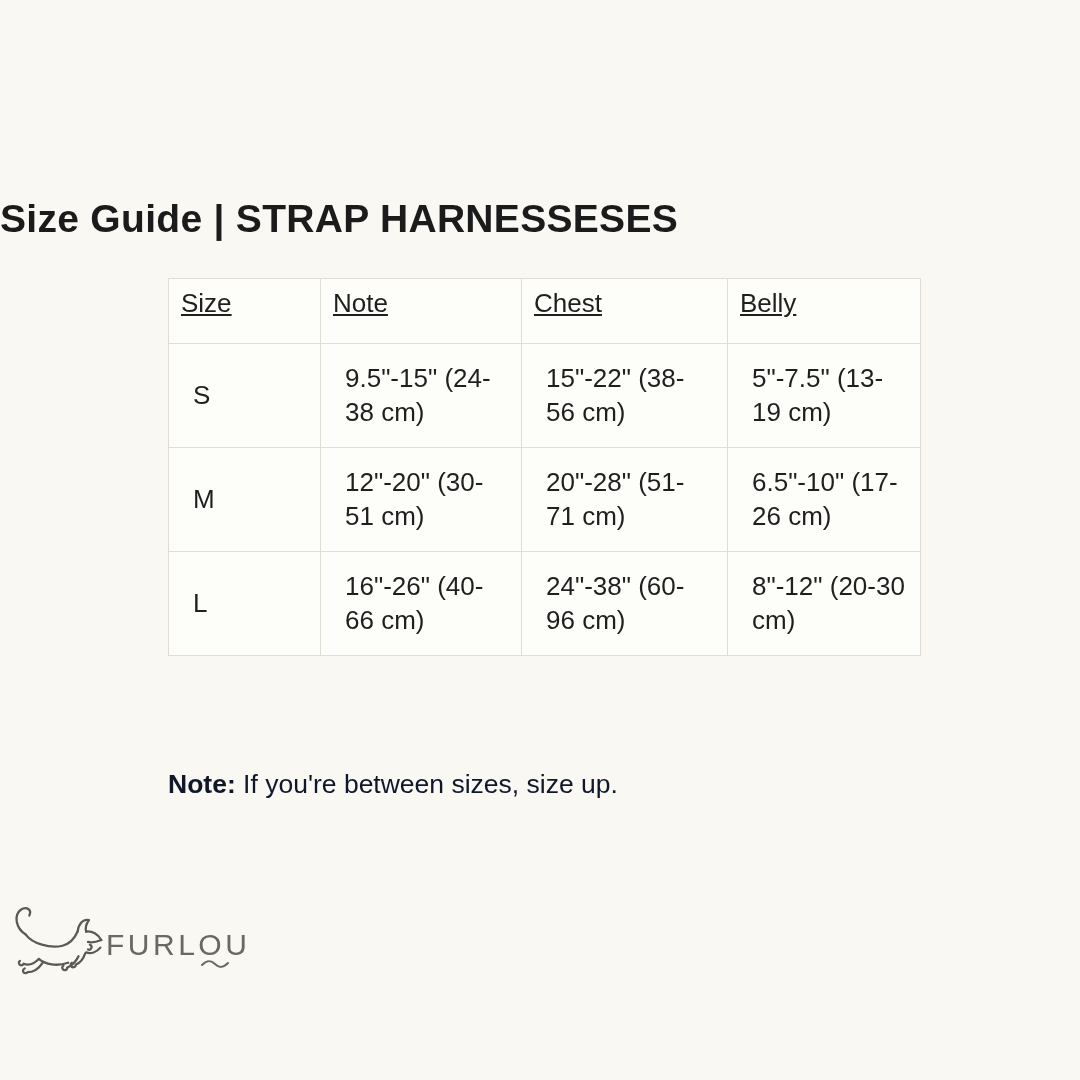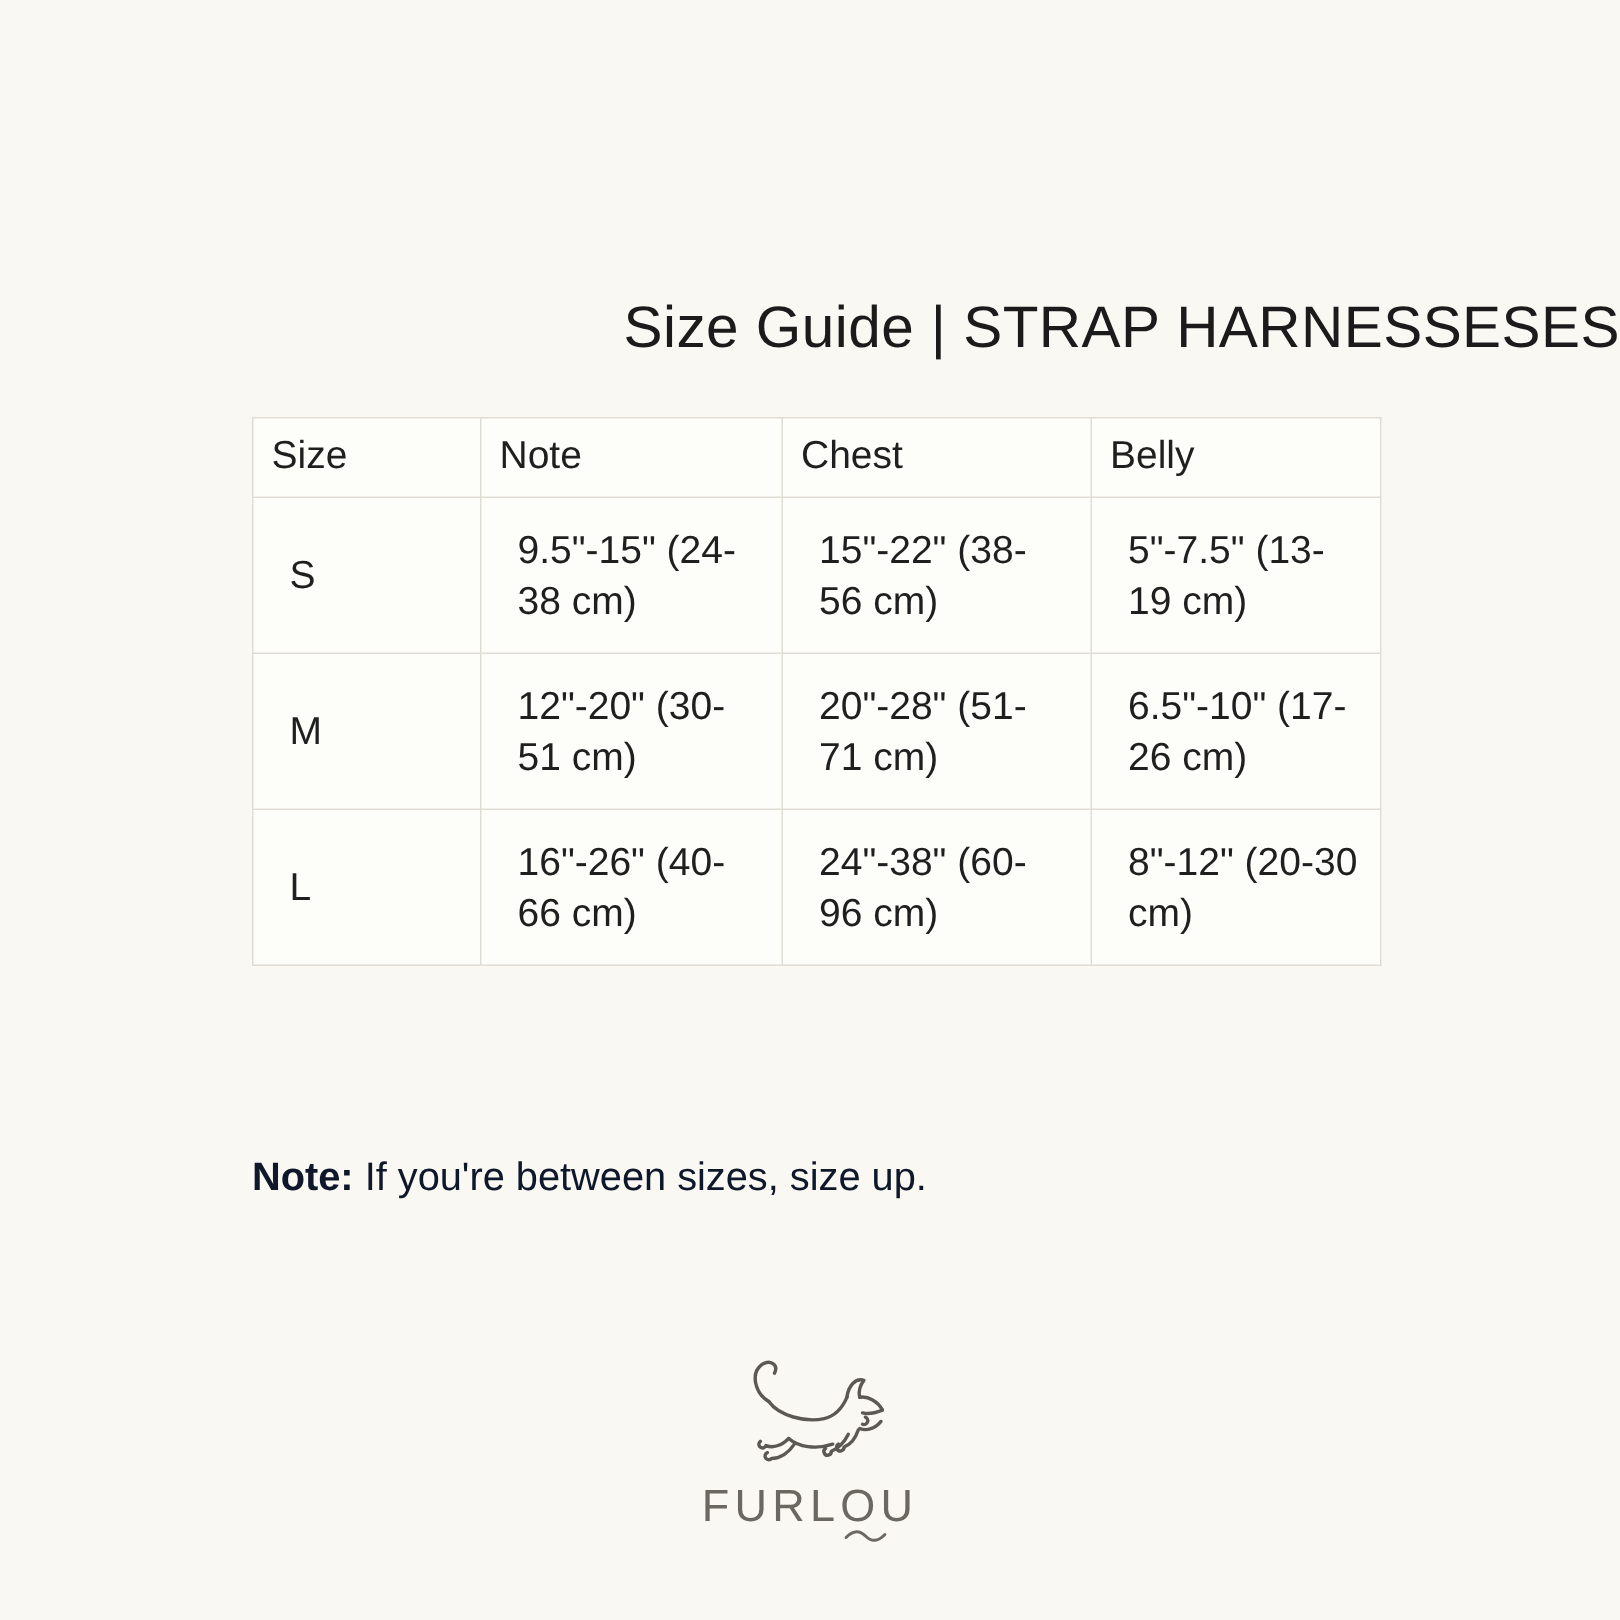--- a/index.html
+++ b/index.html
@@ -14,23 +14,23 @@
     height: 1080px;
     background: #FAF8F3;
     overflow: hidden;
   }
   .page-title {
     position: absolute;
     top: 197px;
     left: 0;
     width: 100%;
     margin: 0;
-    text-align: right;
+    text-align: left;
     font-size: 39px;
-    font-weight: 400;
+    font-weight: 700;
     letter-spacing: 0.3px;
     color: #1B1B1B;
   }
   table.size-table {
     position: absolute;
     left: 168px;
     top: 278px;
     width: 752px;
     border-collapse: collapse;
     table-layout: fixed;
@@ -40,21 +40,22 @@
   table.size-table td {
     border: 1.5px solid #E0DDD4;
     color: #1F1F1F;
     font-size: 26px;
     text-align: left;
     vertical-align: middle;
   }
   table.size-table th {
     height: 48px;
     font-weight: 500;
-    padding: 0 8px 4px 12px;
+    padding: 0 8px 16px 12px;
+    text-decoration: underline;
   }
   table.size-table td {
     height: 103px;
     font-weight: 400;
     line-height: 1.28;
     padding: 0 14px 0 24px;
   }
   col.c-size  { width: 152px; }
   col.c-neck  { width: 201px; }
   col.c-belly { width: 206px; }
@@ -67,21 +68,21 @@
     font-size: 26.5px;
     color: #0f172a;
   }
   .note .note-label { font-weight: 700; }
   .brand-footer {
     position: absolute;
     top: 902px;
     left: 0;
     width: 100%;
     display: flex;
-    flex-direction: column;
+    flex-direction: row;
     align-items: center;
   }
   .dog-logo {
     width: 106px;
     height: 78px;
     display: block;
   }
   .wordmark-wrap {
     position: relative;
     margin-top: 8px;

